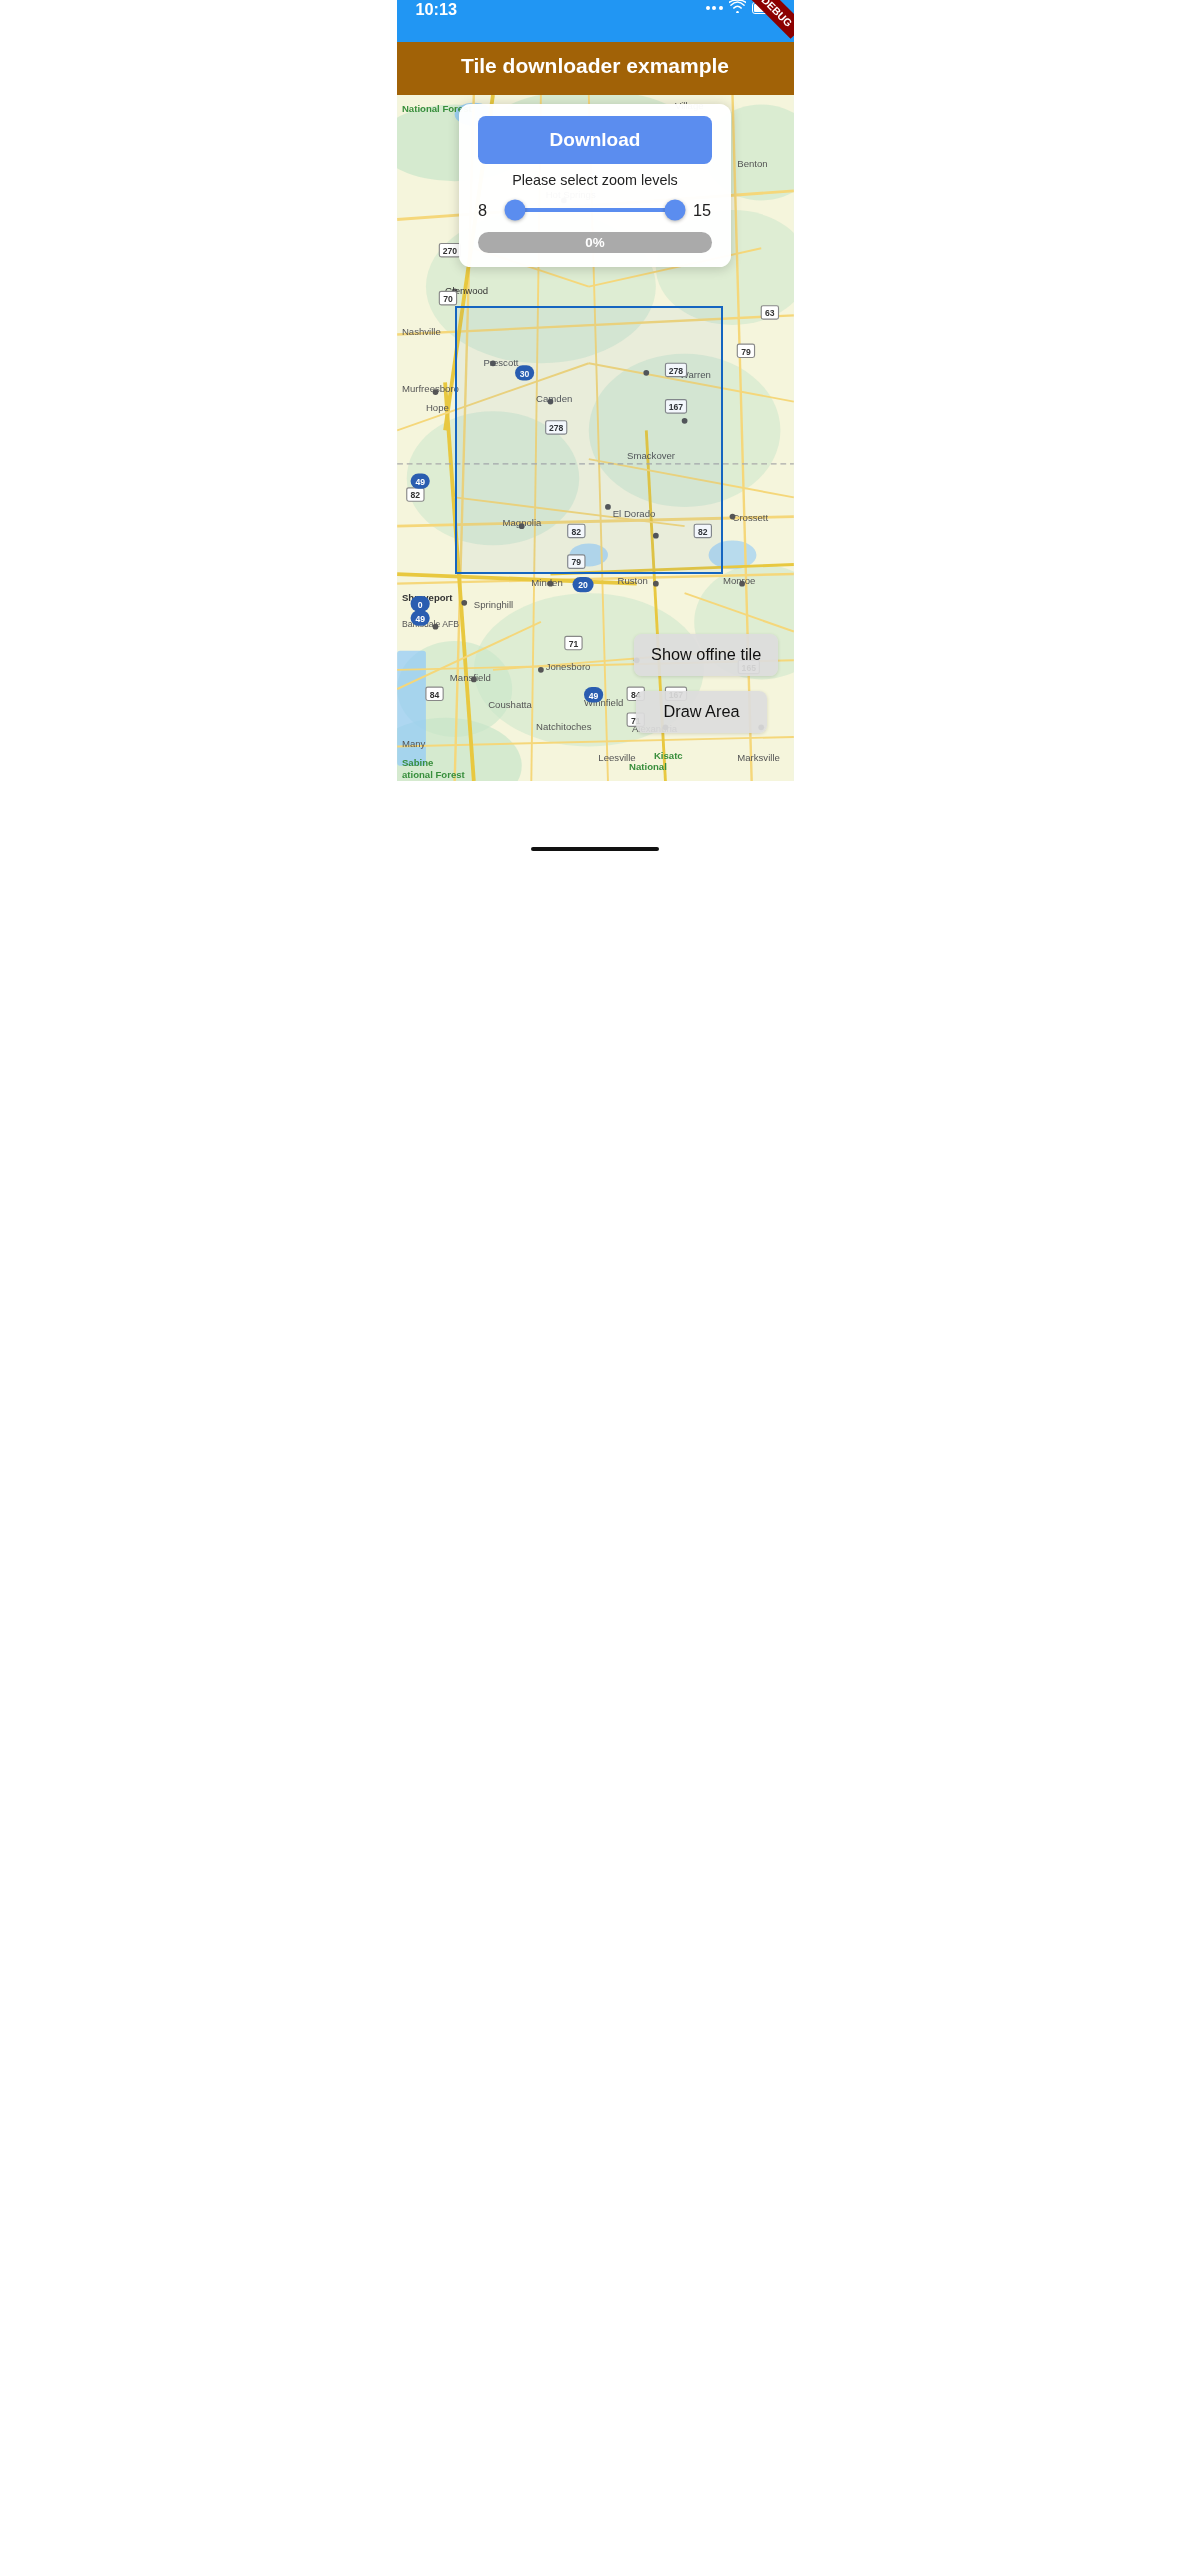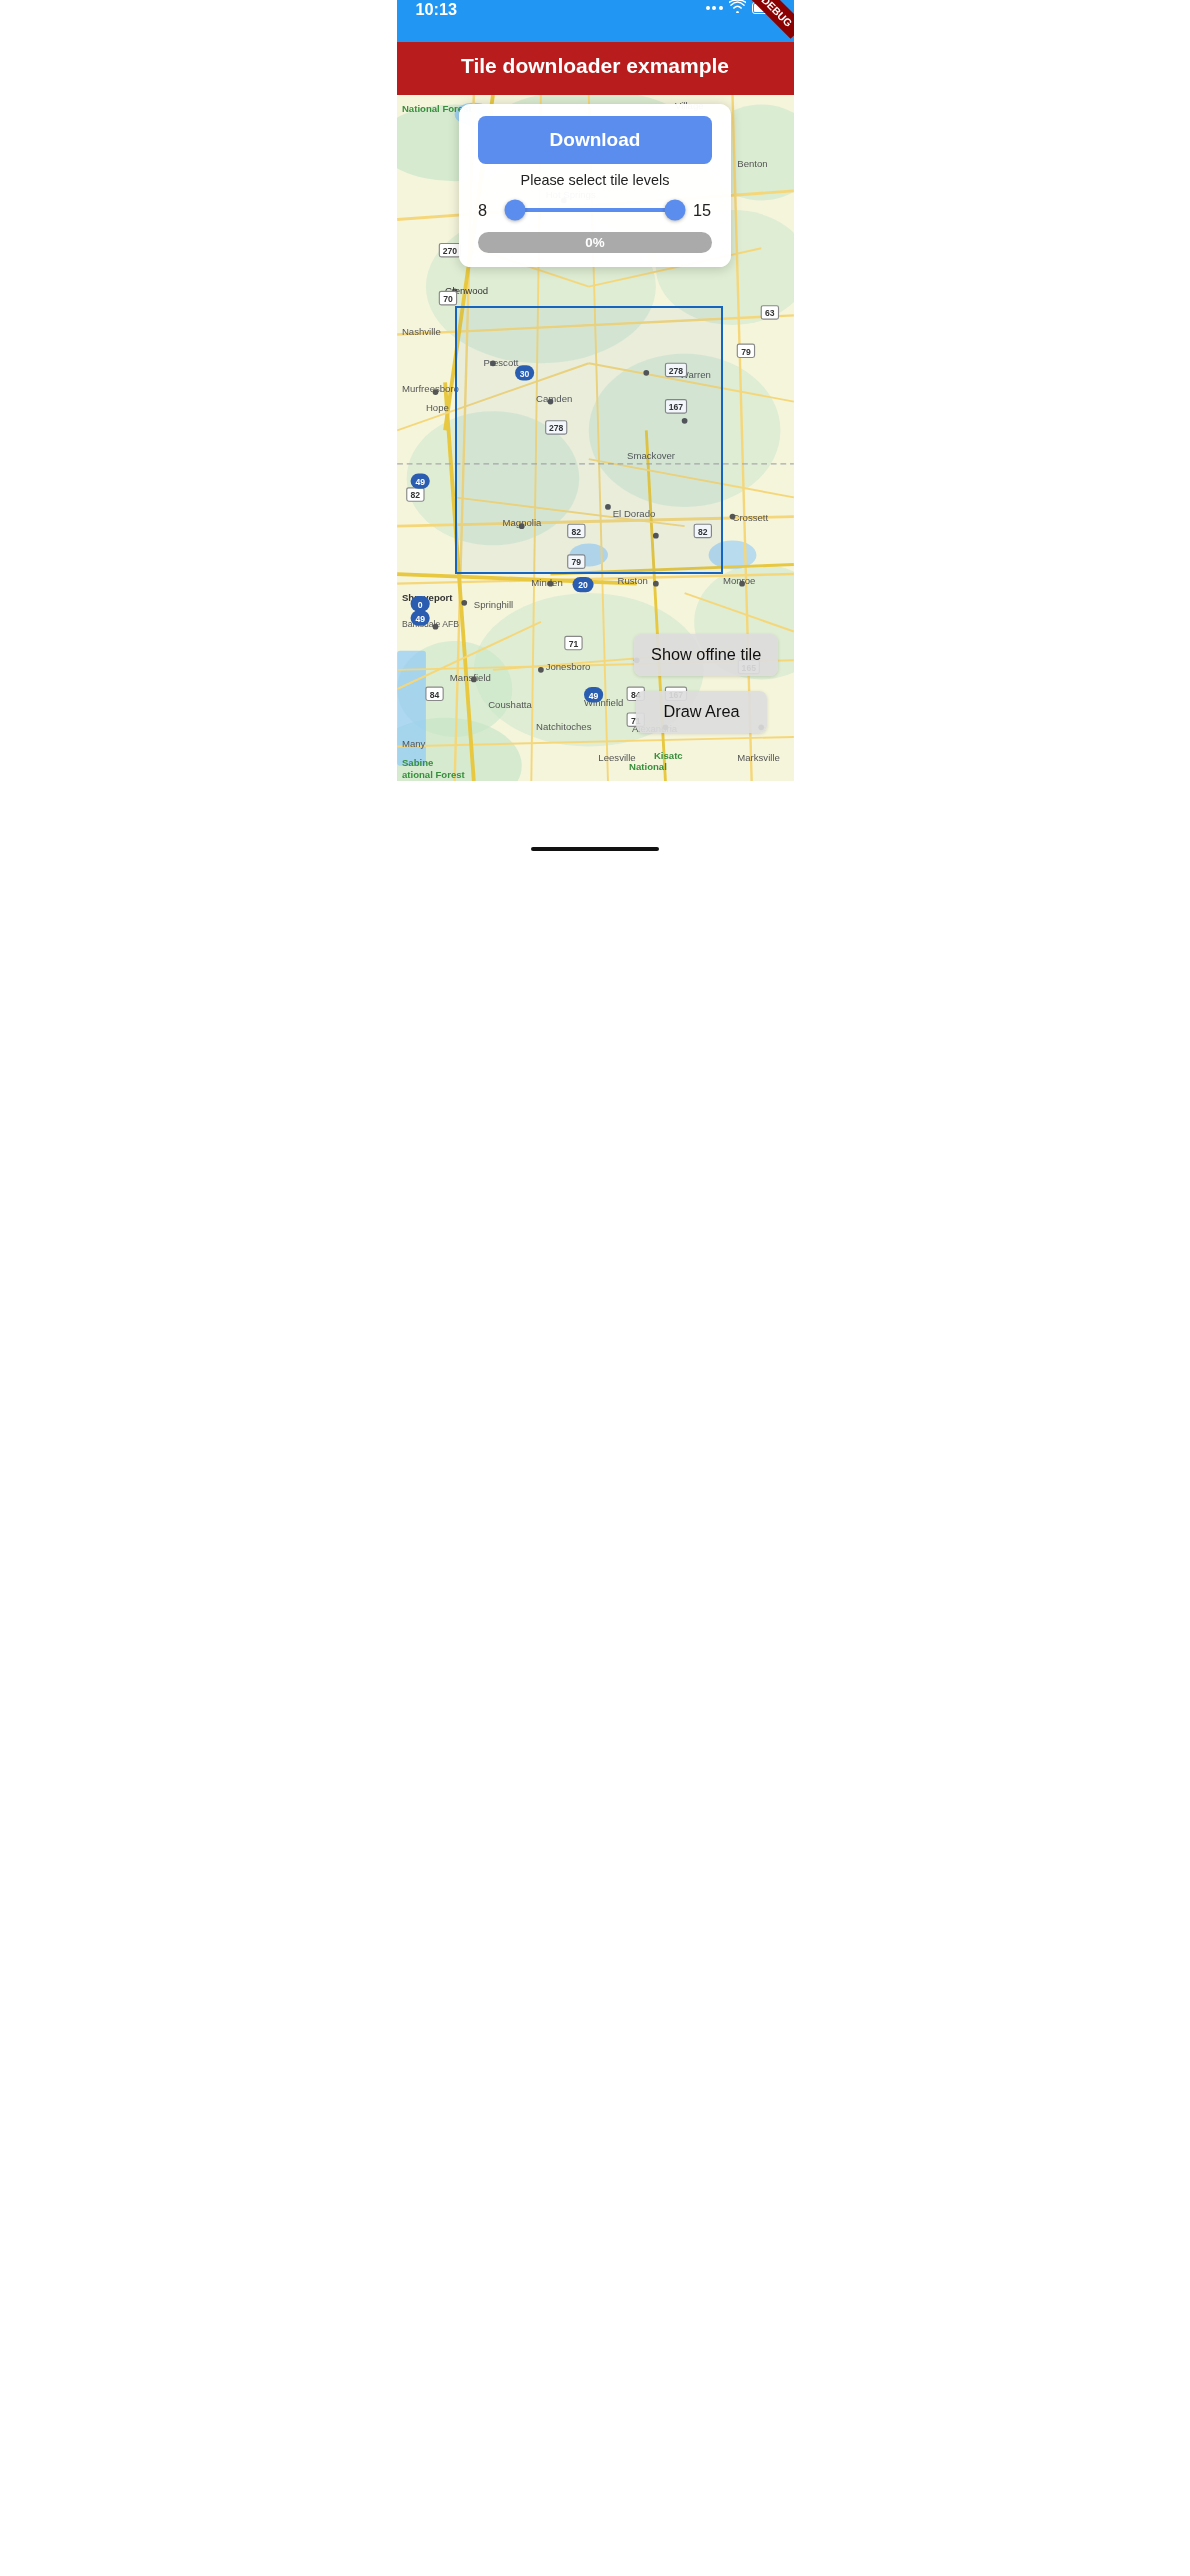--- a/index.html
+++ b/index.html
@@ -98,21 +98,21 @@
       font-weight: bold;
       padding: 3.8px 7.7px;
       transform: rotate(45deg) translate(9.6px, -7.7px);
       width: 58px;
       text-align: center;
       z-index: 200;
     }
 
     
     .header {
-      background: #b91c1c;
+      background: #a16207;
       padding: 11.5px 19px 17px;
       text-align: center;
     }
 
     .header-title {
       color: white;
       font-size: 21px;
       font-weight: 700;
     }
 
@@ -523,21 +523,21 @@
     <text x="249" y="656" font-size="9" fill="#333" font-weight="700" text-anchor="middle" font-family="sans-serif">71</text>
 
     <text x="268" y="693" font-size="10" fill="#388e3c" font-weight="600" font-family="sans-serif">Kisatc</text>
     <text x="242" y="705" font-size="10" fill="#388e3c" font-weight="600" font-family="sans-serif">National</text>
   </svg>
 
   <div class="selection-rect"></div>
 
   <div class="overlay-panel">
     <button class="download-btn">Download</button>
-    <span class="zoom-label">Please select tile levels</span>
+    <span class="zoom-label">Please select zoom levels</span>
     <div class="slider-row">
       <span class="zoom-min">8</span>
       <div class="range-slider-wrapper">
         <div class="range-track"></div>
         <div class="range-fill"></div>
         <div class="range-thumb left"></div>
         <div class="range-thumb right"></div>
       </div>
       <span class="zoom-max">15</span>
     </div>

